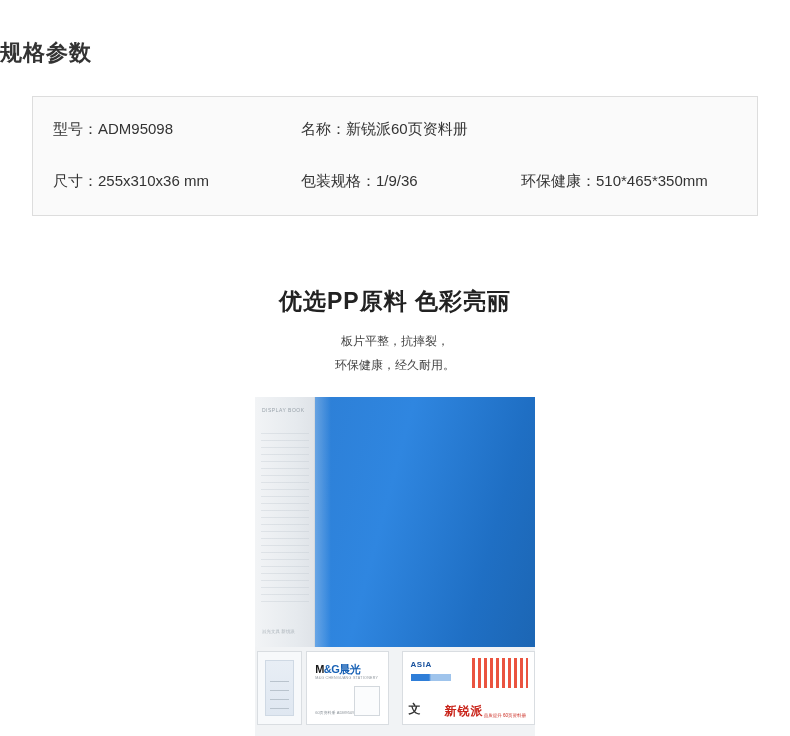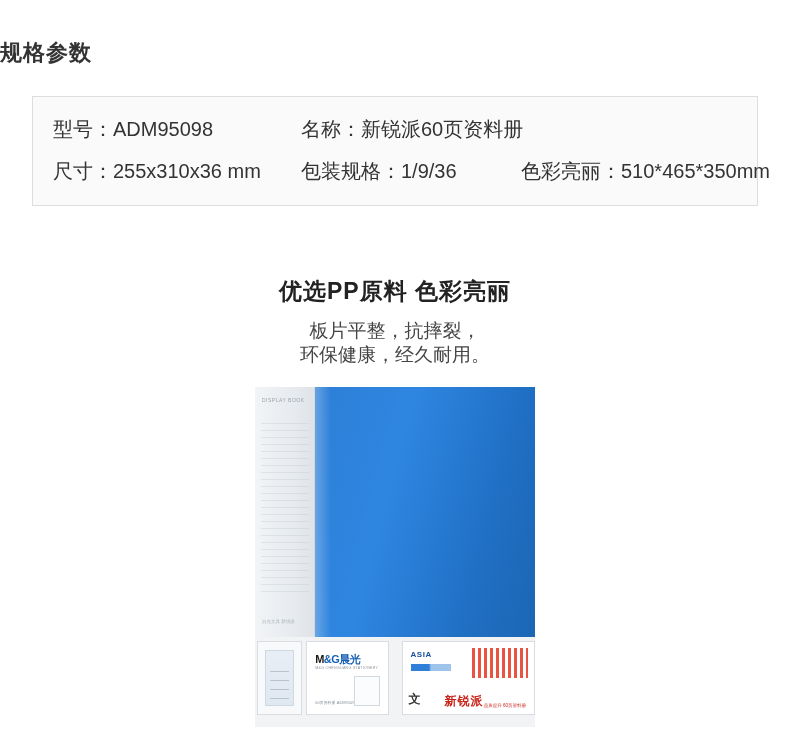--- a/index.html
+++ b/index.html
@@ -31,23 +31,23 @@
   .spec-box {
     margin: 28px 32px 0 32px;
     border: 1px solid #dddddd;
     background: #fafafa;
     padding: 22px 0 24px 0;
   }
   .spec-row {
     display: flex;
     width: 100%;
   }
-  .spec-row + .spec-row { margin-top: 22px; }
+  .spec-row + .spec-row { margin-top: 32px; }
   .spec-cell {
-    font-size: 20px;
+    font-size: 15px;
     color: #333333;
     line-height: 20px;
     white-space: nowrap;
   }
   .spec-cell .k { color: #333333; }
   .spec-cell .v { color: #333333; }
   .c1 { width: 268px; padding-left: 20px; }
   .c2 { width: 220px; }
   .c3 { width: 230px; }
 
@@ -57,21 +57,21 @@
     text-align: center;
   }
   .feature-title {
     font-size: 23px;
     font-weight: bold;
     color: #222222;
     letter-spacing: 1px;
   }
   .feature-sub {
     margin-top: 14px;
-    font-size: 19px;
+    font-size: 12px;
     color: #444444;
     line-height: 20px;
   }
   .feature-sub div + div { margin-top: 4px; }
 
   
   .product-wrap {
     position: relative;
     width: 280px;
     height: 340px;
@@ -213,21 +213,21 @@
       </div>
     </div>
     <div class="spec-row">
       <div class="spec-cell c1">
         <span class="k">尺寸：</span><span class="v">255x310x36 mm</span>
       </div>
       <div class="spec-cell c2">
         <span class="k">包装规格：</span><span class="v">1/9/36</span>
       </div>
       <div class="spec-cell c3">
-        <span class="k">色彩亮丽：</span><span class="v">510*465*350mm</span>
+        <span class="k">环保健康：</span><span class="v">510*465*350mm</span>
       </div>
     </div>
   </div>
 
   <div class="feature">
     <div class="feature-title">优选PP原料  色彩亮丽</div>
     <div class="feature-sub">
       <div>板片平整，抗摔裂，</div>
       <div>环保健康，经久耐用。</div>
     </div>

